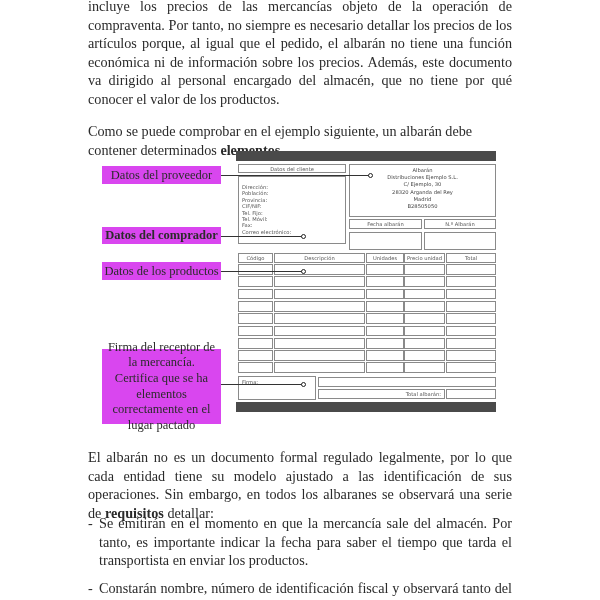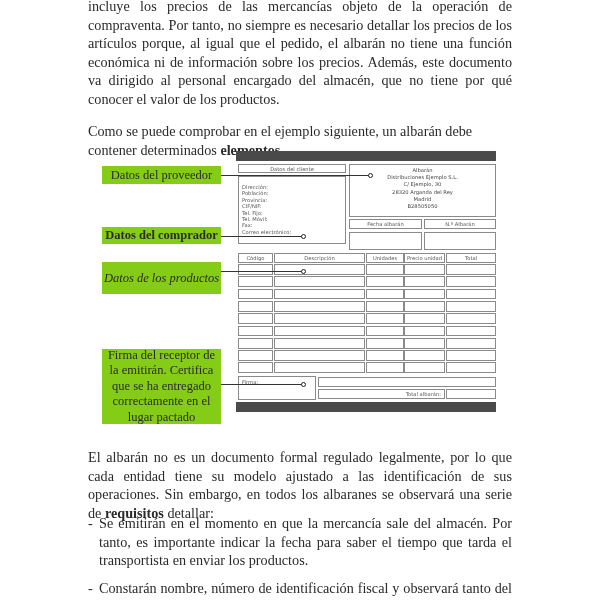--- a/index.html
+++ b/index.html
@@ -3,21 +3,21 @@
 <meta charset="utf-8">
 <style>
   html, body { margin:0; padding:0; background:#ffffff; }
   body { width:600px; height:600px; position:relative; overflow:hidden; font-family:"DejaVu Serif", serif; color:#222; }
   .para { position:absolute; left:88px; width:424px; font-family:"Liberation Serif", serif; font-size:14.2px; line-height:18.6px; text-align:justify; color:#2a2a2a; margin:0; }
   .para b { font-weight:bold; }
   .bullet { position:absolute; left:88px; width:424px; font-family:"Liberation Serif", serif; font-size:14.2px; line-height:18.6px; color:#2a2a2a; text-align:justify; }
   .bullet .dash { position:absolute; left:0; top:0; }
   .bullet .btxt { display:block; margin-left:11px; }
 
-  .callout { position:absolute; background:#84cc16; color:#2b2b2b; font-family:"Liberation Serif", serif; font-size:12.5px; text-align:center; display:flex; align-items:center; justify-content:center; box-sizing:border-box; }
+  .callout { position:absolute; background:#d946ef; color:#2b2b2b; font-family:"Liberation Serif", serif; font-size:12.5px; text-align:center; display:flex; align-items:center; justify-content:center; box-sizing:border-box; }
   .callout.multi { line-height:15.6px; padding:2px 4px; }
   .line { position:absolute; height:1px; background:#333; }
   .dot { position:absolute; width:5px; height:5px; border:1.3px solid #222; border-radius:50%; background:#fff; box-sizing:border-box; }
 
   .dark { position:absolute; background:#4a4a4a; }
   .box { position:absolute; border:1.5px solid #8a8a8a; box-sizing:border-box; background:#fff; }
   .lbl { position:absolute; font-family:"DejaVu Sans", sans-serif; font-size:5.2px; color:#555; white-space:nowrap; }
   .ctr { text-align:center; }
   .fields { position:absolute; font-family:"DejaVu Sans", sans-serif; font-size:5.2px; line-height:6.4px; color:#555; }
   .alb { position:absolute; font-family:"DejaVu Sans", sans-serif; font-size:5.2px; line-height:7.2px; color:#444; text-align:center; }
@@ -26,22 +26,22 @@
 <body>
 
 <p class="para" style="top:-3px;">incluye los precios de las mercancías objeto de la operación de compraventa. Por tanto, no siempre es necesario detallar los precios de los artículos porque, al igual que el pedido, el albarán no tiene una función económica ni de información sobre los precios. Además, este documento va dirigido al personal encargado del almacén, que no tiene por qué conocer el valor de los productos.</p>
 
 <p class="para" style="top:122px; text-align:left;"><span>Como se puede comprobar en el ejemplo siguiente, un albarán debe contener determinados </span><b>elementos.</b></p>
 
 <div>
 
   <div class="callout" style="left:102px; top:166px; width:119px; height:18px;">Datos del proveedor</div>
   <div class="callout" style="left:102px; top:227px; width:119px; height:17px;font-weight:bold;">Datos del comprador</div>
-  <div class="callout" style="left:102px; top:262px; width:119px; height:32px;font-style:italic;">Datos de los productos</div>
-  <div class="callout multi" style="left:102px; top:349px; width:119px; height:75px;">Firma del receptor de la emitirán. Certifica que se ha entregado correctamente en el lugar pactado</div>
+  <div class="callout" style="left:102px; top:262px; width:119px; height:18px;">Datos de los productos</div>
+  <div class="callout multi" style="left:102px; top:349px; width:119px; height:75px;">Firma del receptor de la mercancía. Certifica que se ha elementos correctamente en el lugar pactado</div>
 
   <div class="dark" style="left:236px; top:151px; width:260px; height:10px;"></div>
 
   <div class="box" style="left:238px; top:164px; width:108px; height:9px;">
     <div class="lbl ctr" style="left:0; right:0; top:0.5px;">Datos del cliente</div>
   </div>
   <div class="box" style="left:238px; top:176px; width:108px; height:68px;">
     <div class="fields" style="left:3px; top:7px;">
       <div>Dirección:</div>
       <div>Población:</div>

